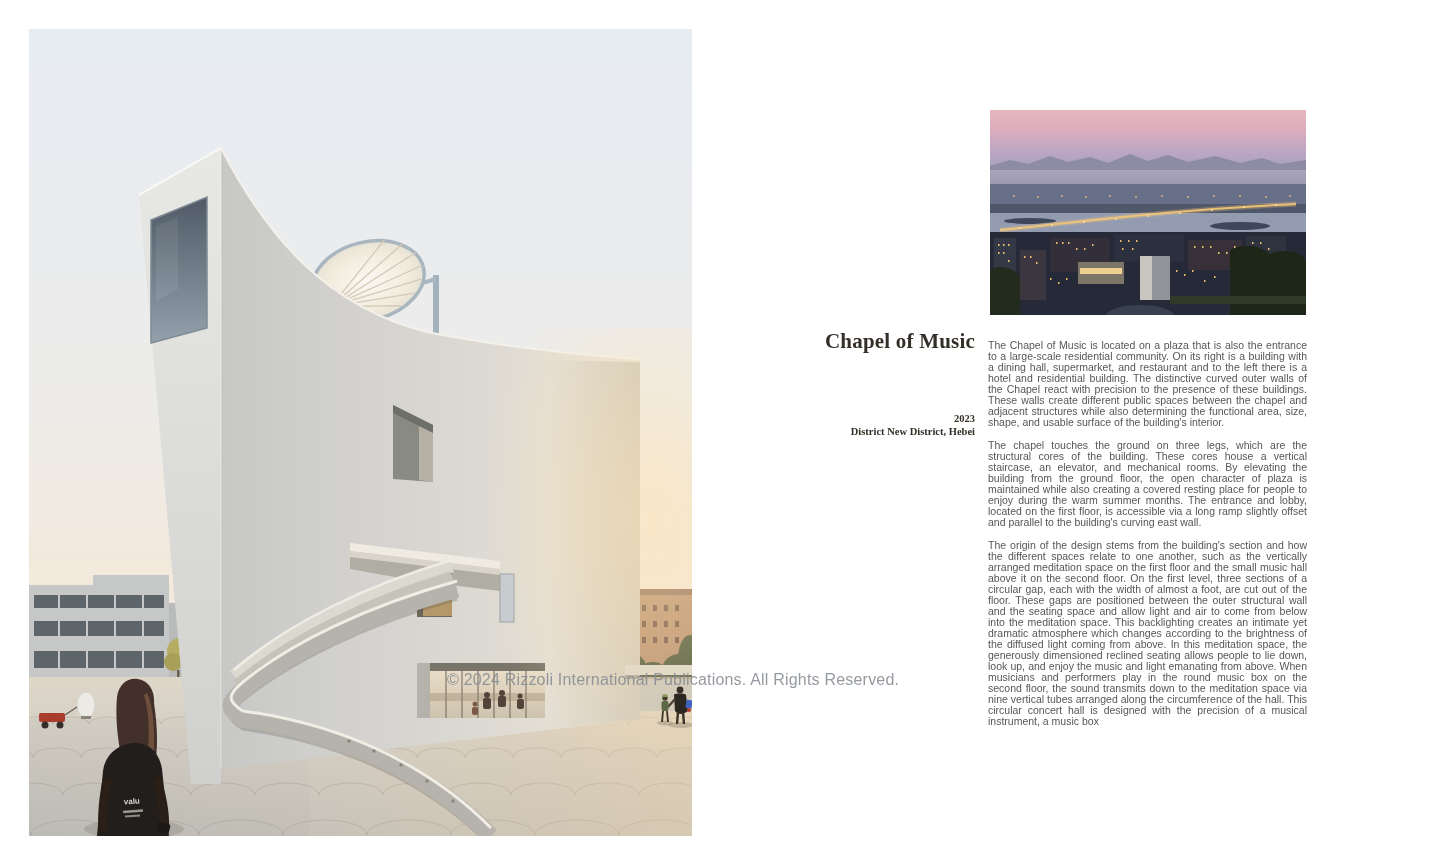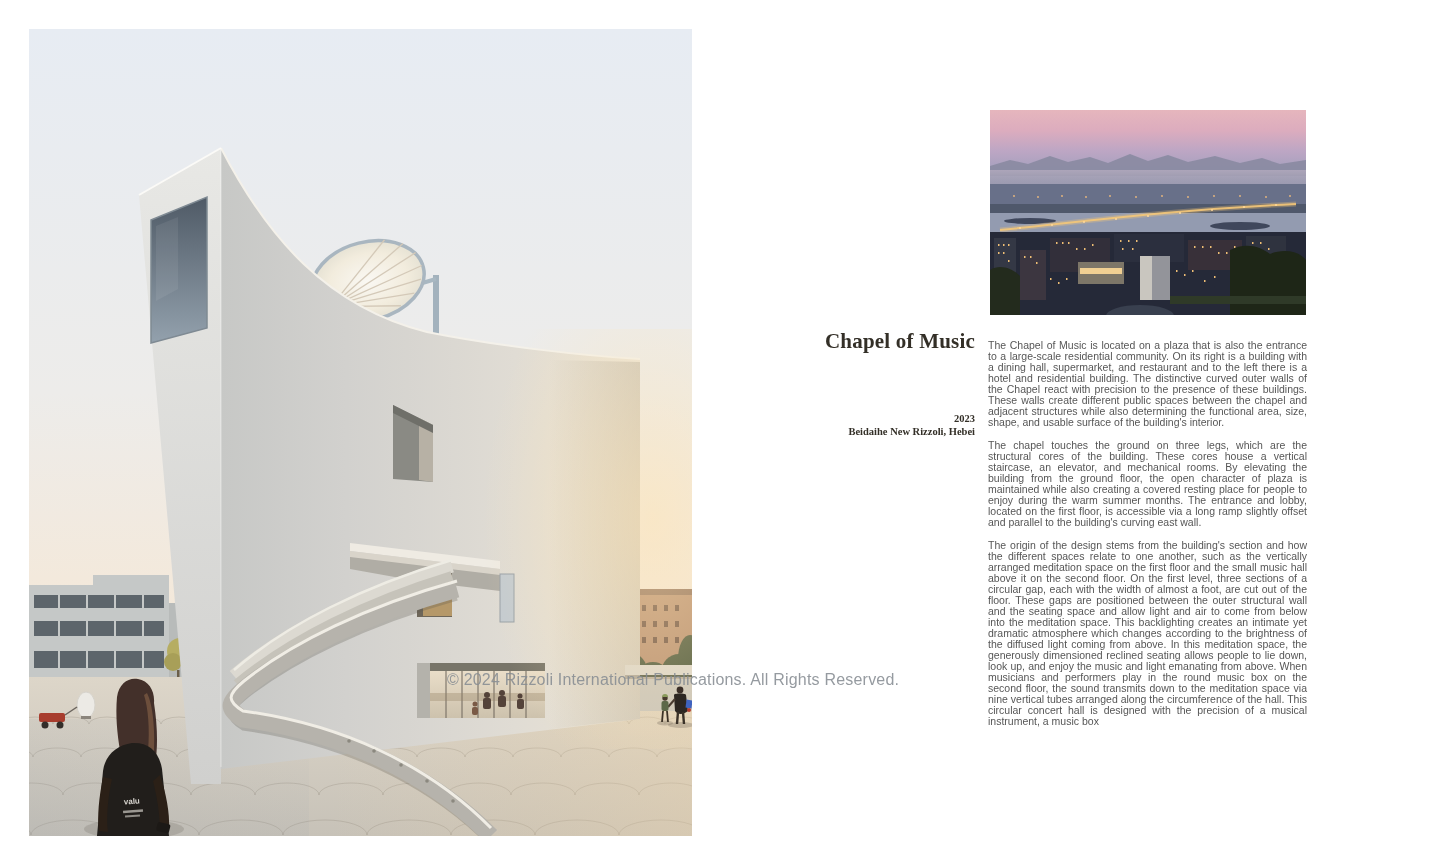--- a/index.html
+++ b/index.html
@@ -399,21 +399,21 @@
       <rect x="180" y="186" width="136" height="8" fill="#2f3a28"></rect>
       <ellipse cx="150" cy="206" rx="34" ry="11" fill="#39404f"></ellipse>
     </g>
   </svg>
   </figure>
 
   <h1 id="article-title">Chapel of Music</h1>
 
   <div id="project-meta">
     <div>2023</div>
-    <div>Beidaihe New Rizzoli, Hebei</div>
+    <div>District New District, Hebei</div>
   </div>
 
   <div id="body-col">
     <p>The Chapel of Music is located on a plaza that is also the entrance to a large-scale residential community. On its right is a building with a dining hall, supermarket, and restaurant and to the left there is a hotel and residential building. The distinctive curved outer walls of the Chapel react with precision to the presence of these buildings. These walls create different public spaces between the chapel and adjacent structures while also determining the functional area, size, shape, and usable surface of the building's interior.</p>
     <p>The chapel touches the ground on three legs, which are the structural cores of the building. These cores house a vertical staircase, an elevator, and mechanical rooms. By elevating the building from the ground floor, the open character of plaza is maintained while also creating a covered resting place for people to enjoy during the warm summer months. The entrance and lobby, located on the first floor, is accessible via a long ramp slightly offset and parallel to the building's curving east wall.</p>
     <p>The origin of the design stems from the building's section and how the different spaces relate to one another, such as the vertically arranged meditation space on the first floor and the small music hall above it on the second floor. On the first level, three sections of a circular gap, each with the width of almost a foot, are cut out of the floor. These gaps are positioned between the outer structural wall and the seating space and allow light and air to come from below into the meditation space. This backlighting creates an intimate yet dramatic atmosphere which changes according to the brightness of the diffused light coming from above. In this meditation space, the generously dimensioned reclined seating allows people to lie down, look up, and enjoy the music and light emanating from above. When musicians and performers play in the round music box on the second floor, the sound transmits down to the meditation space via nine vertical tubes arranged along the circumference of the hall. This circular concert hall is designed with the precision of a musical instrument, a music box</p>
   </div>
 
   <div id="watermark">© 2024 Rizzoli International Publications. All Rights Reserved.</div>
 </div>

